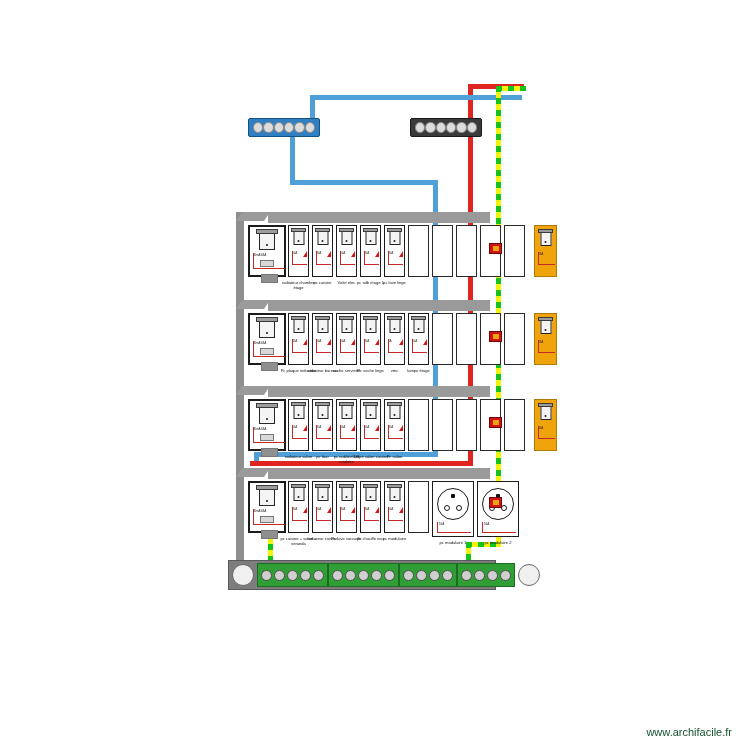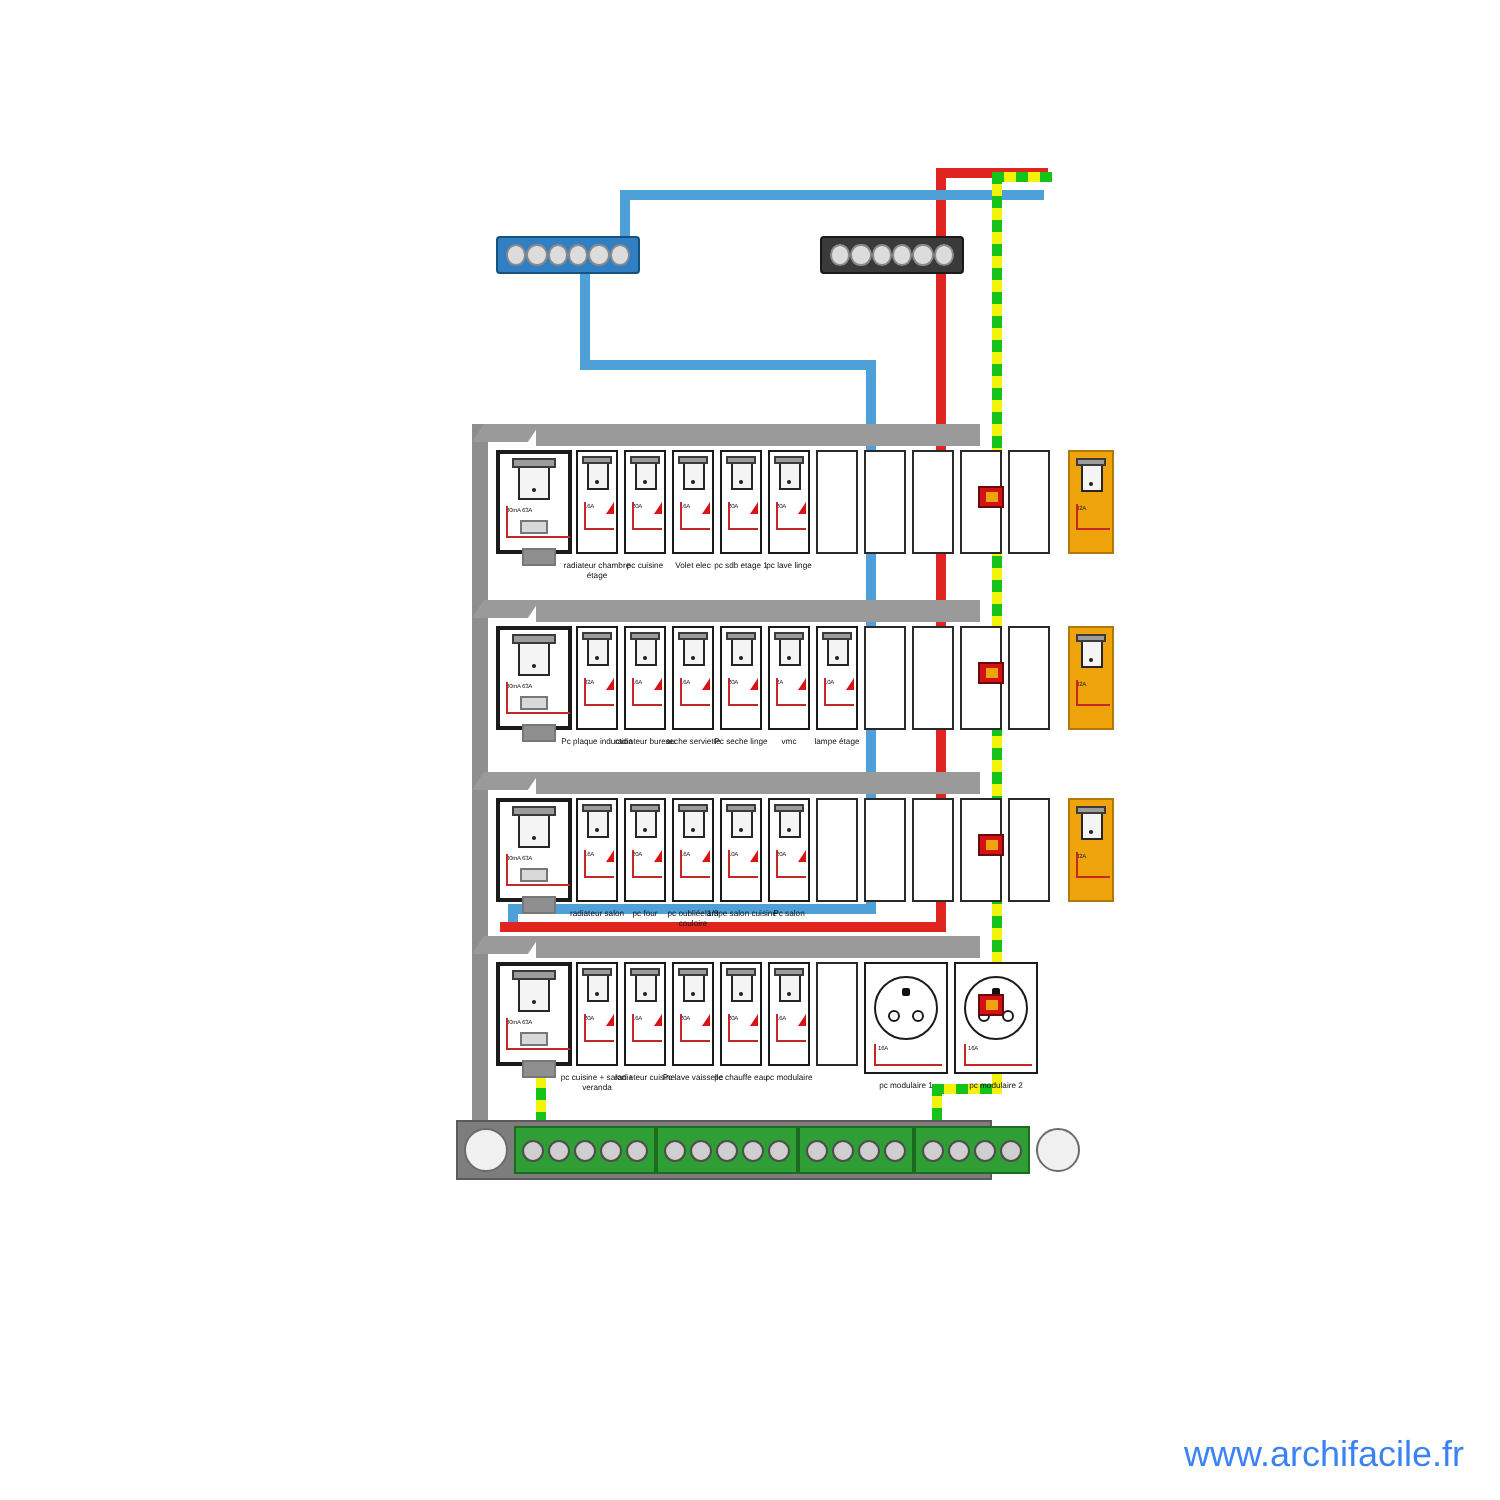--- a/index.html
+++ b/index.html
@@ -73,21 +73,21 @@
   
   .lbl{position:absolute;font-size:4.1px;line-height:4.6px;color:#111;
        text-align:center;width:40px;left:50%;transform:translateX(-50%);
        word-wrap:break-word;}
 
   
   .badge{position:absolute;background:#d11313;border:1px solid #6d0808;
          display:flex;align-items:center;justify-content:center;}
   .badge i{display:block;background:#f0a40c;width:6px;height:5px;}
 
-  .footer{position:absolute;right:18px;bottom:12px;font-size:18px;color:#3b82f6;}
+  .footer{position:absolute;right:18px;bottom:12px;font-size:11px;color:#14532d;}
 </style>
 </head>
 <body>
 
 <div class="canvas">
 
   <div class="wire wire-red" style="left:468px;top:84px;width:56px;height:5px;"></div>
   <div class="wire wire-red" style="left:468px;top:84px;width:5px;height:380px;"></div>
 
   <div class="wire wire-blue" style="left:310px;top:95px;width:212px;height:5px;"></div>

